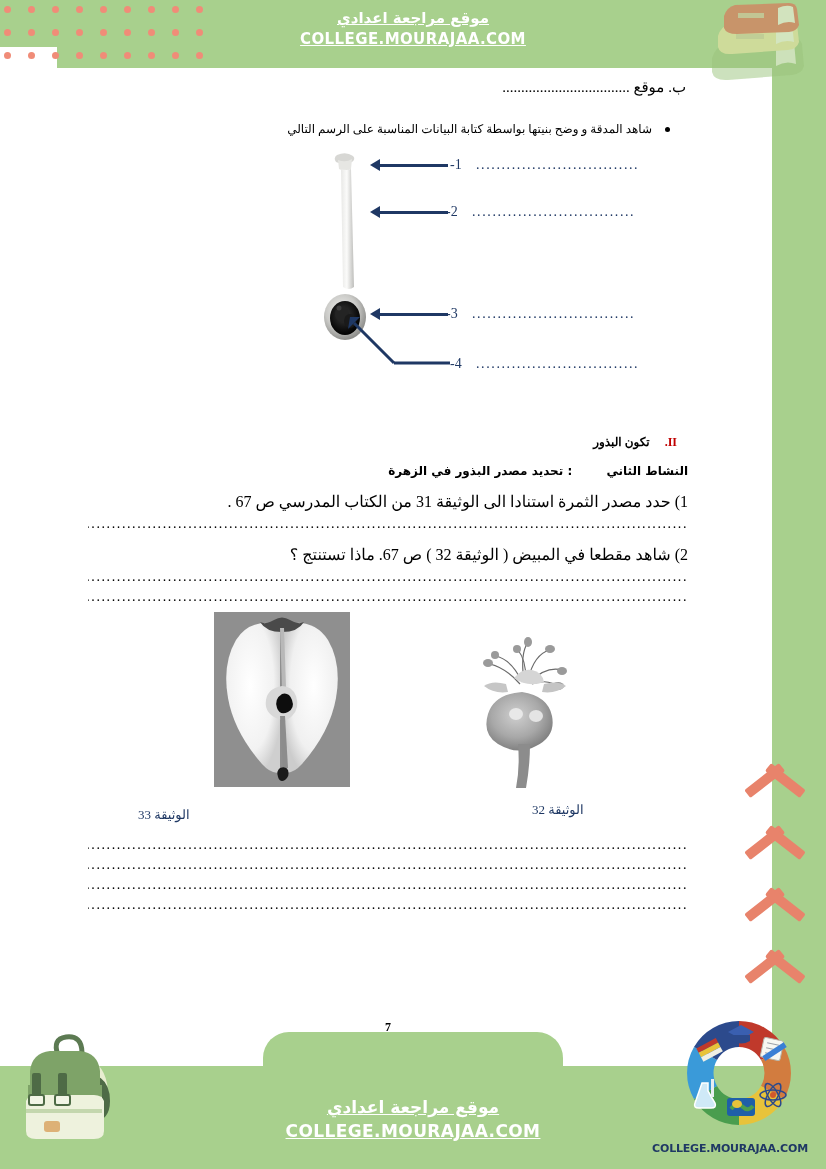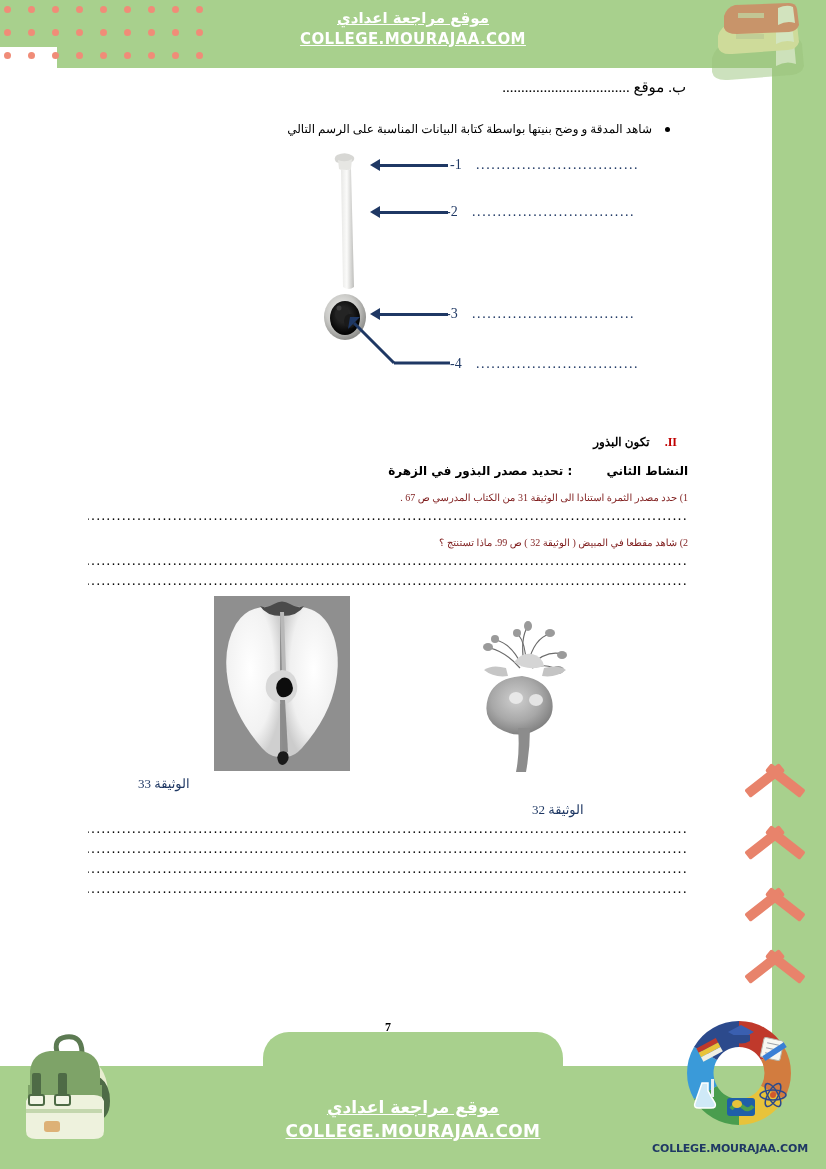--- a/index.html
+++ b/index.html
@@ -299,22 +299,22 @@
     font-weight: bold;
     color: #000;
     font-family: "DejaVu Sans", sans-serif;
   }
   .activity .act-label { margin-left: 30px; }
 
   .q {
     margin: 14px 0 0 0;
     text-align: right;
     direction: rtl;
-    font-size: 10px;
-    color: #7f1d1d;
+    font-size: 16px;
+    color: #000000;
   }
 
   .dotted-row {
     direction: rtl;
     text-align: right;
     font-size: 14px;
     color: #000;
     letter-spacing: 1.6px;
     line-height: 15px;
     margin: 5px 0 0 0;
@@ -337,28 +337,28 @@
     width: 136px; height: 175px;
     background: #8c8c8c;
   }
   .doc32 {
     position: absolute;
     left: 370px; top: 10px;
     width: 130px; height: 170px;
   }
   .cap33 {
     position: absolute;
-    left: 50px; top: 180px;
+    left: 50px; top: 195px;
     font-size: 13px;
     color: #1f3864;
     direction: rtl;
   }
   .cap32 {
     position: absolute;
-    left: 444px; top: 206px;
+    left: 444px; top: 190px;
     font-size: 13px;
     color: #1f3864;
     direction: rtl;
   }
 
   .page-num {
     position: absolute;
     left: 0; top: 942px;
     width: 600px;
     text-align: center;
@@ -516,21 +516,21 @@
 
   <p class="activity">
     <span class="act-label">النشاط الثاني</span>
     <span>:</span>
     <span>تحديد مصدر البذور في الزهرة</span>
   </p>
 
   <p class="q">1) حدد مصدر الثمرة استنادا الى الوثيقة 31 من الكتاب المدرسي ص 67 .</p>
   <div class="dotted-row">......................................................................................................................................................</div>
 
-  <p class="q">2) شاهد مقطعا في المبيض ( الوثيقة 32 ) ص 99. ماذا تستنتج ؟</p>
+  <p class="q">2) شاهد مقطعا في المبيض ( الوثيقة 32 ) ص 67. ماذا تستنتج ؟</p>
   <div class="dotted-row">......................................................................................................................................................</div>
   <div class="dotted-row">......................................................................................................................................................</div>
 
 
   <div class="docs-row">
 
     <svg class="doc33" viewBox="0 0 136 175" preserveAspectRatio="none">
       <defs>
         <radialGradient id="fleshL" cx="45%" cy="42%" r="62%">
           <stop offset="0%" stop-color="#ffffff"></stop>

